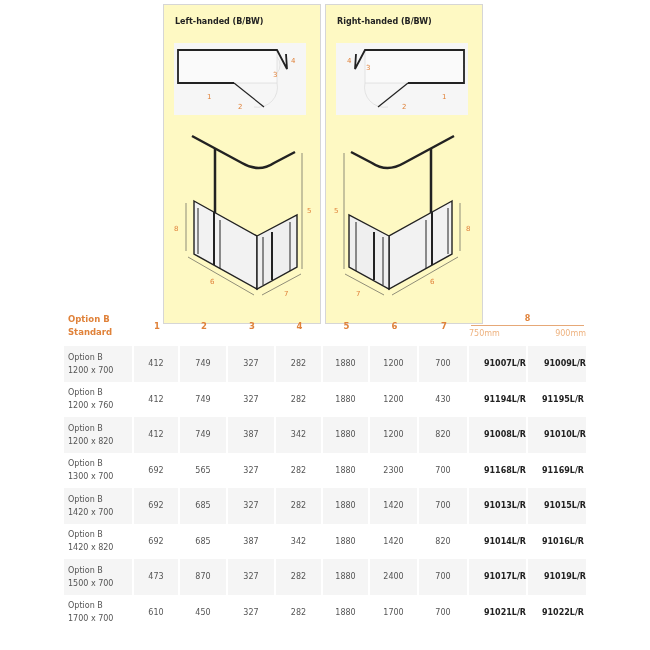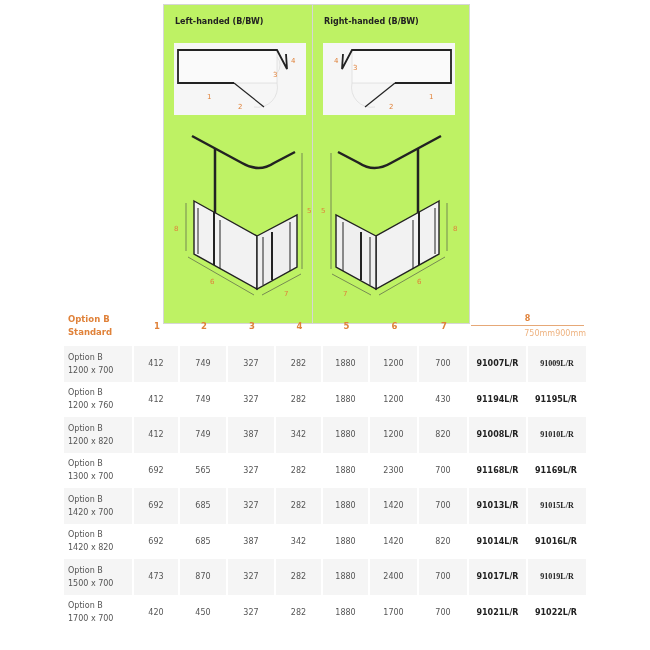--- a/index.html
+++ b/index.html
@@ -1,24 +1,24 @@
 <!DOCTYPE html>
 <html><head>
 <meta charset="utf-8">
 <style>
   * { box-sizing: border-box; margin: 0; padding: 0; }
   html, body { width: 650px; height: 650px; background: #ffffff; overflow: hidden; }
   body { font-family: "Liberation Sans", sans-serif; color: #444; position: relative; }
 
   .panel {
     position: absolute; top: 4px; width: 158px; height: 320px;
-    border: 1px solid #d6d6d6; background: #bef264;
+    border: 1px solid #d6d6d6; background: #fef9c3;
   }
   .panel.left { left: 163px; }
-  .panel.right { left: 312px; }
+  .panel.right { left: 325px; }
   .panel-title {
     position: absolute; left: 11px; top: 12px;
     font-size: 8px; font-weight: bold; color: #222;
     font-family: "DejaVu Sans", sans-serif;
   }
   .plan-box {
     position: absolute; left: 10px; top: 38px; width: 132px; height: 72px;
     background: #f6f6f6;
   }
   .plan-box svg, .iso svg { position: absolute; left: 0; top: 0; }
@@ -31,29 +31,29 @@
   }
   table.spec th {
     color: #e0823a; font-weight: bold; font-size: 8.5px;
     text-align: center; vertical-align: middle; height: 40px;
   }
   table.spec th.first { text-align: left; padding-left: 4px; line-height: 13px; }
   table.spec th .eight {
     display: block; border-bottom: 1px solid #e6a877; margin: 0 2px 3px 2px;
     padding-bottom: 2px; font-size: 8px;
   }
-  table.spec th .mm-row { display: flex; justify-content: flex-end; font-weight: normal; font-size: 8px; color: #eeb27f; }
+  table.spec th .mm-row { display: flex; justify-content: space-between; font-weight: normal; font-size: 8px; color: #eeb27f; }
   table.spec td {
     font-size: 8px; color: #555; text-align: center; height: 35.5px;
     border-right: 2px solid #fff;
   }
   table.spec td.first { text-align: left; padding-left: 4px; line-height: 13px; color: #555; }
-  table.spec td.code { font-weight: bold; color: #222; }
+  table.spec td.code { font-weight: bold; color: #222; text-align: right; }
   table.spec tr.shade td { background: #f5f5f5; }
-  table.spec tr.shade td:last-child { border-right: none; font-family: Liberation Serif, serif; }
+  table.spec tr.shade td:last-child { border-right: none; }
 </style>
 </head>
 <body>
 
 <div class="panel left">
   <div class="panel-title">Left-handed (B/BW)</div>
   <div class="plan-box">
     <svg width="132" height="72" viewBox="0 0 132 72">
       <path d="M4 7 L103 7 L103 40 L4 40 Z" fill="#fafafa" stroke="#ddd" stroke-width="0.8"></path>
       <path d="M103 40 A 20 20 0 0 1 80 64" fill="none" stroke="#ddd" stroke-width="0.8"></path>
@@ -249,21 +249,21 @@
         <td>327</td>
         <td>282</td>
         <td>1880</td>
         <td>2400</td>
         <td>700</td>
         <td class="code">91017L/R</td>
         <td class="code">91019L/R</td>
       </tr>
       <tr>
         <td class="first"><span>Option B</span><br><span>1700 x 700</span></td>
-        <td>420</td>
+        <td>610</td>
         <td>450</td>
         <td>327</td>
         <td>282</td>
         <td>1880</td>
         <td>1700</td>
         <td>700</td>
         <td class="code">91021L/R</td>
         <td class="code">91022L/R</td>
       </tr>
     </tbody>

